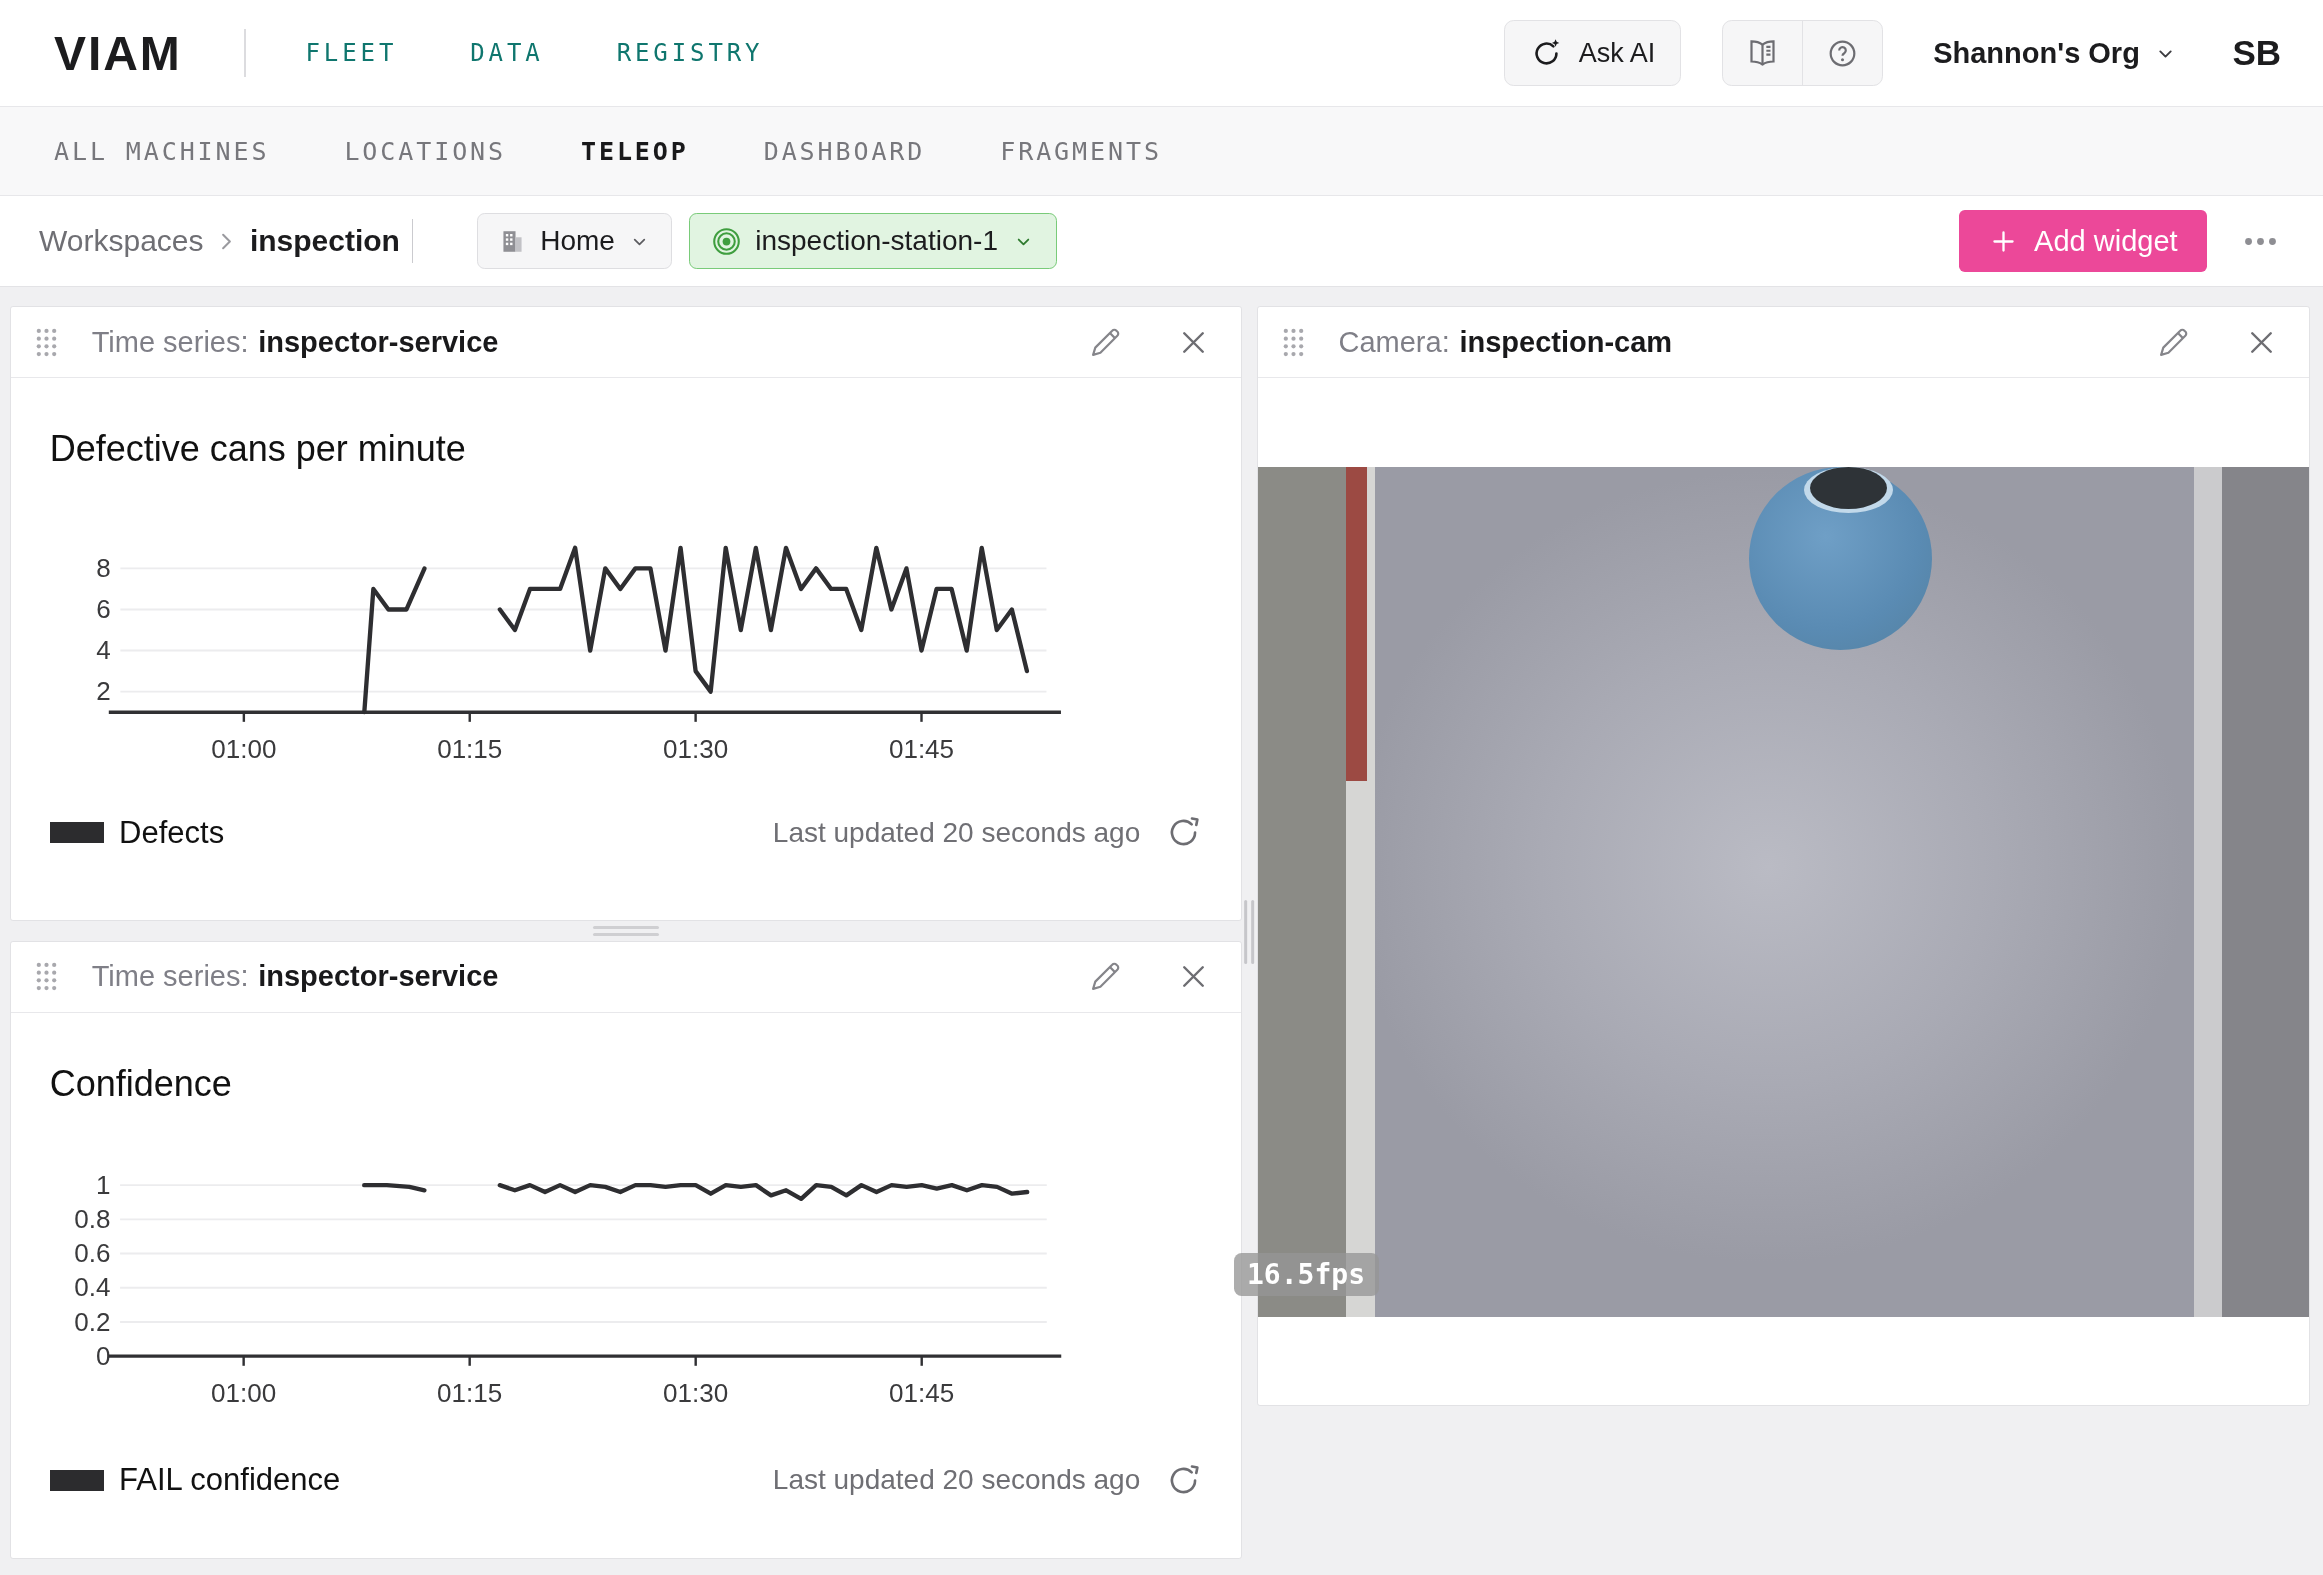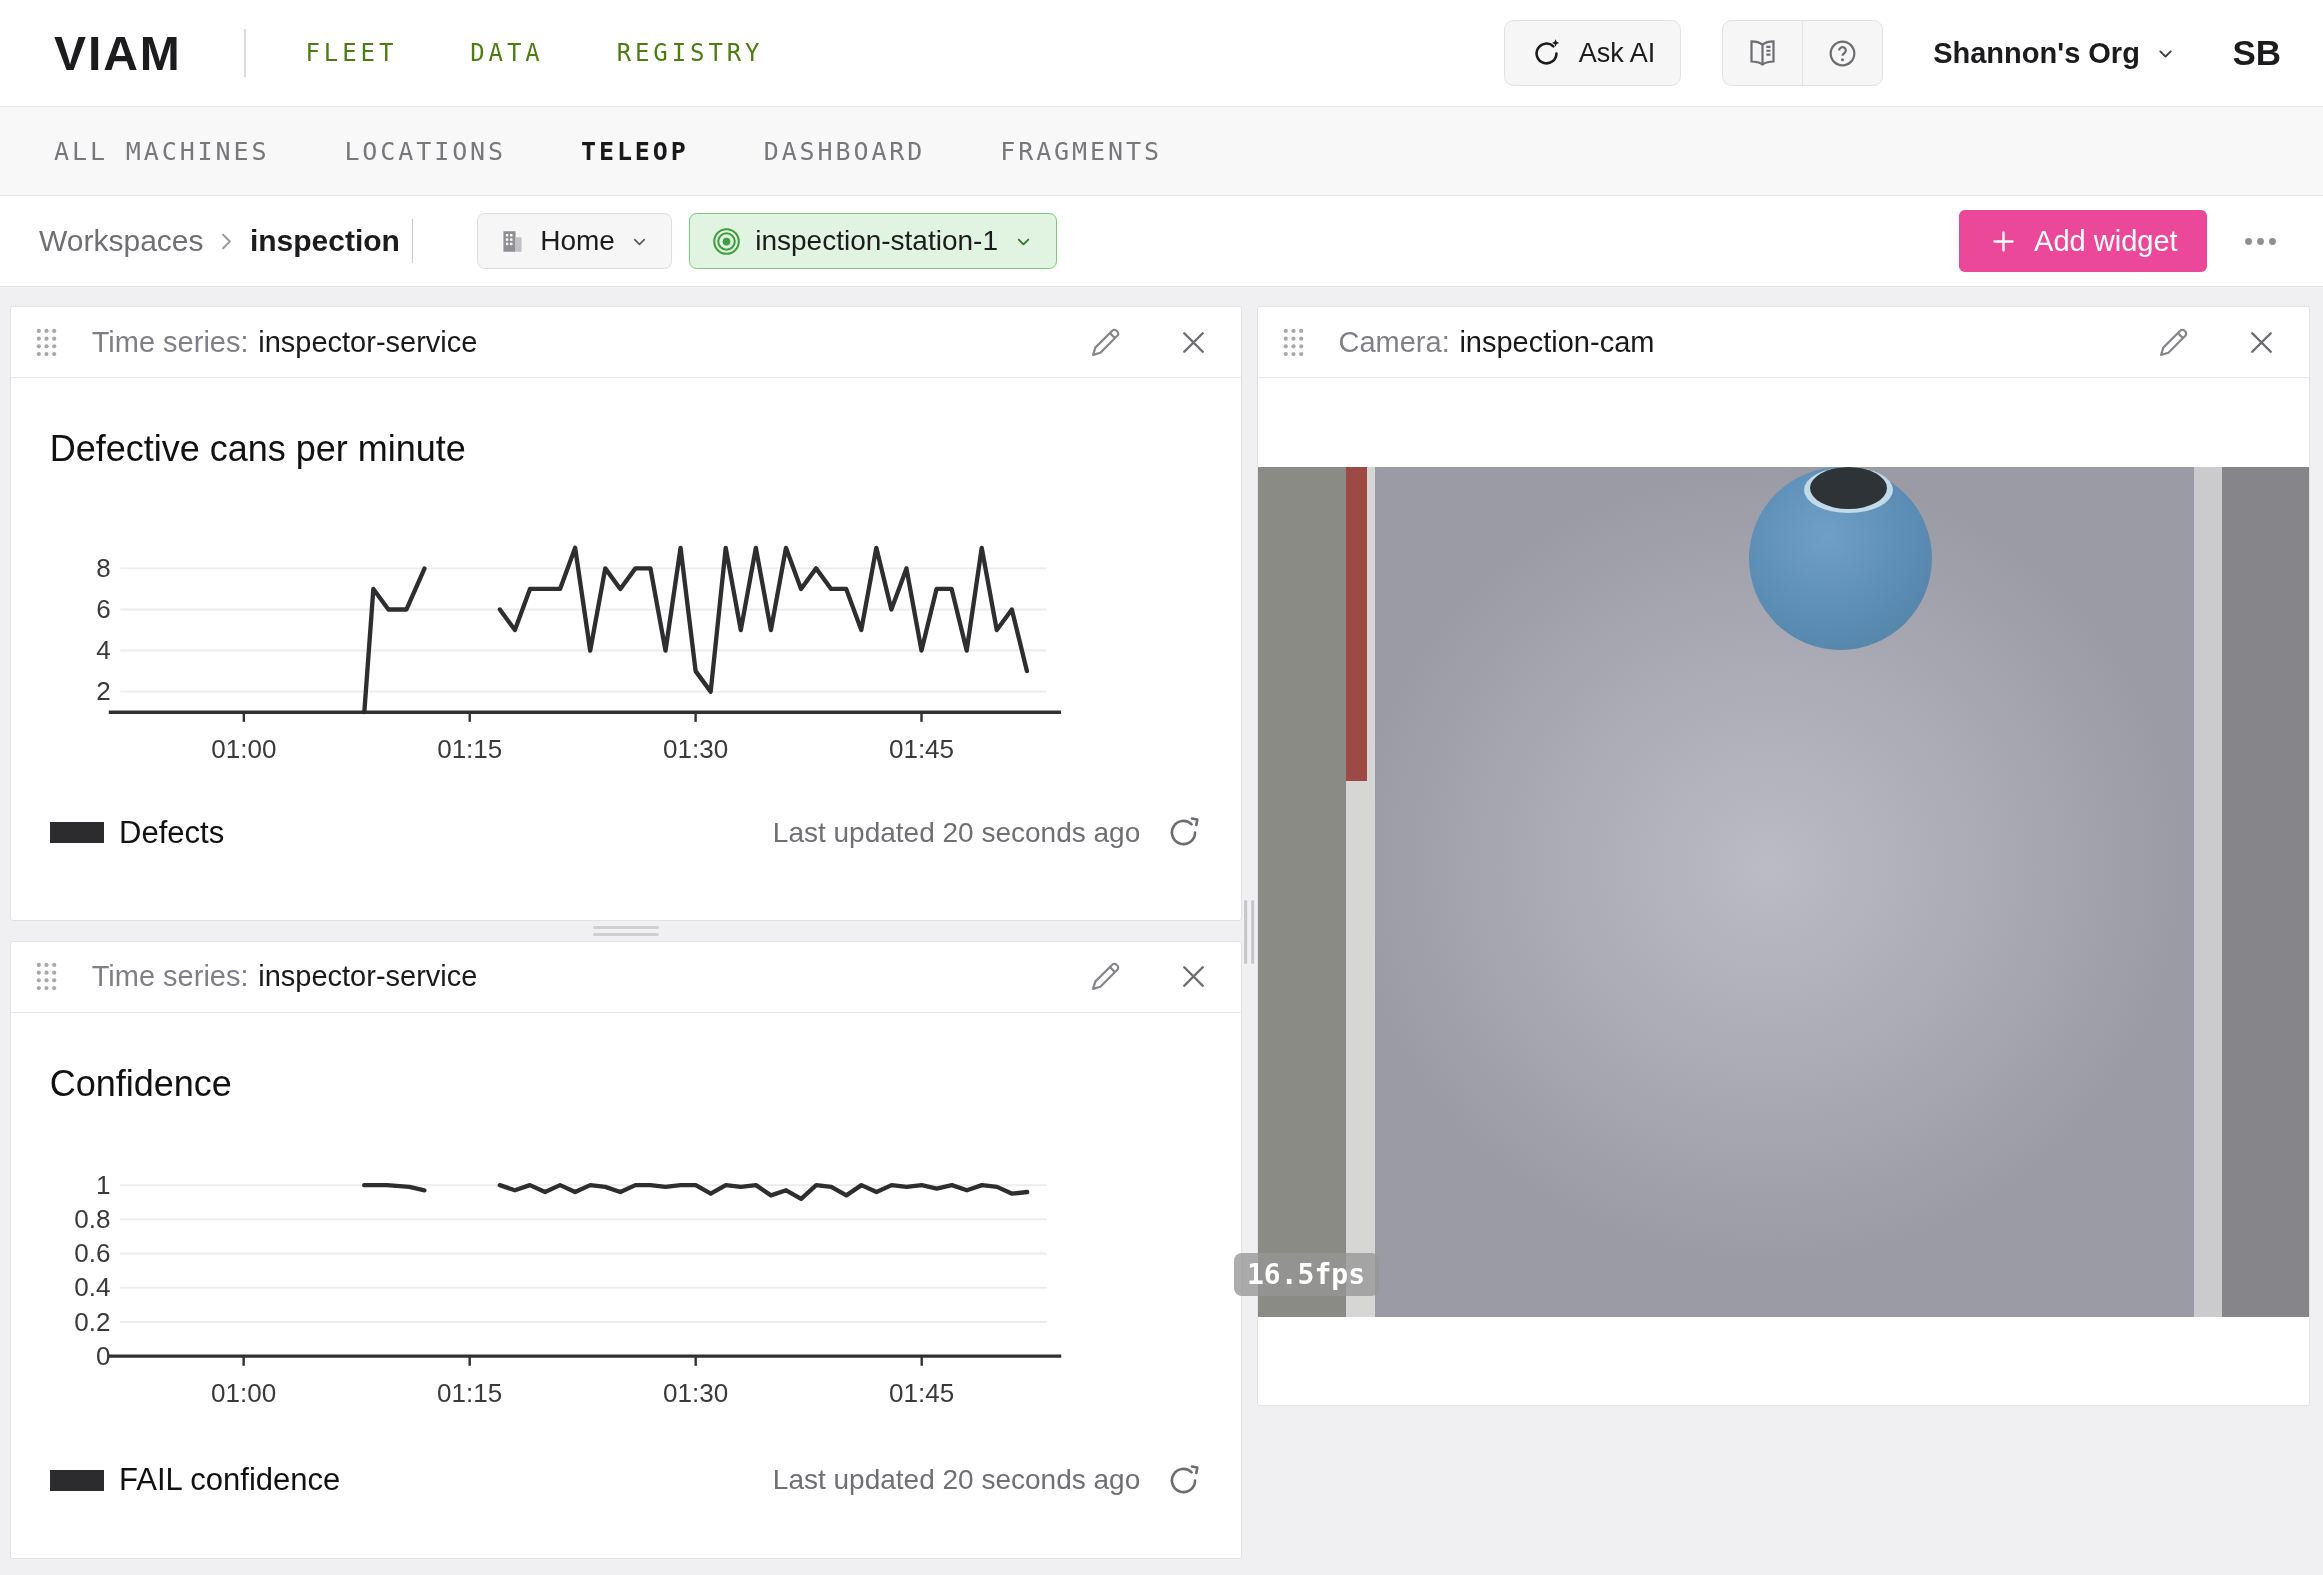--- a/index.html
+++ b/index.html
@@ -5,21 +5,21 @@
   html,body{margin:0;padding:0}
   body{width:2323px;height:1576px;background:#f0f0f2;font-family:"Liberation Sans","DejaVu Sans",sans-serif;color:#1c1c1e;overflow:hidden}
   .mono{font-family:"DejaVu Sans Mono","Liberation Mono",monospace}
   svg{display:block}
 
   
   .topbar{height:107px;background:#fff;border-bottom:1px solid #e7e7ea;display:flex;align-items:center;padding:0 42px 0 54px;box-sizing:border-box}
   .logo{font-size:48px;font-weight:900;letter-spacing:1.9px;cursor:pointer}
   .logo-divider{width:1.9px;height:48px;background:#dcdcdf;margin:0 60px 0 62px}
   .topnav{display:flex;gap:73px}
-  .topnav .item{font-family:"DejaVu Sans Mono","Liberation Mono",monospace;font-size:24px;letter-spacing:3.9px;color:#4d7c0f;cursor:pointer}
+  .topnav .item{font-family:"DejaVu Sans Mono","Liberation Mono",monospace;font-size:24px;letter-spacing:3.9px;color:#0f766e;cursor:pointer}
   .topbar-right{margin-left:auto;display:flex;align-items:center}
   .askai{display:flex;align-items:center;gap:15.4px;background:#f6f6f7;border:1px solid #e2e2e5;border-radius:9.7px;padding:15.4px 25px;font-size:27px;cursor:pointer}
   .iconbox{display:flex;background:#f6f6f7;border:1px solid #e2e2e5;border-radius:9.7px;margin-left:41px}
   .iconbox .cell{padding:15.4px 23px;display:flex;align-items:center;cursor:pointer}
   .iconbox .cell + .cell{border-left:1px solid #e2e2e5}
   .org{display:flex;align-items:center;gap:13.5px;font-size:29px;font-weight:700;margin-left:50px;cursor:pointer}
   .avatar{font-size:35px;font-weight:700;margin-left:54px;cursor:pointer}
 
   
   .tabbar{height:89px;background:#f8f8f9;border-bottom:1px solid #e7e7ea;display:flex;align-items:center;gap:75px;padding:0 54px;box-sizing:border-box}
@@ -47,21 +47,21 @@
   .w-ts2{height:618px}
   .row-resize{height:19.3px;display:flex;flex-direction:column;align-items:center;justify-content:center;gap:4.8px;cursor:row-resize}
   .row-resize span{width:66px;height:2.9px;background:#cfcfd2;border-radius:1.9px}
   .gutter{width:15.4px;position:relative}
   .col-resize{position:absolute;left:50%;transform:translateX(-50%);top:594px;display:flex;gap:3.9px;cursor:col-resize}
   .col-resize span{width:2.9px;height:64px;background:#c6c6ca;border-radius:1.9px}
 
   .card-header{height:71px;display:flex;align-items:center;padding:0 29px 0 23px;border-bottom:1px solid #e8e8eb;box-sizing:border-box}
   .drag{margin-right:33px;cursor:grab}
   .card-kind{font-size:29px;color:#7f7f87;font-weight:500}
-  .card-name{font-size:29px;color:#19191b;font-weight:400;margin-left:9.7px}
+  .card-name{font-size:29px;color:#19191b;font-weight:700;margin-left:9.7px}
   .hdr-actions{margin-left:auto;display:flex;align-items:center;gap:52px}
   .hdr-actions .abtn{cursor:pointer;display:flex}
 
   .card-body{padding:0 39px;box-sizing:border-box}
   .chart-title{font-size:36px;font-weight:500;margin-top:50px;color:#111}
   svg.chart{margin-top:56px;margin-left:17.4px}
   .tick{font-size:27px;fill:#3a3a3c}
   .legend-row{display:flex;align-items:center;margin-top:42px}
   .swatch{width:54px;height:21px;background:#2c2c2e;margin-right:15.4px}
   .legend-label{font-size:31px;color:#111}

